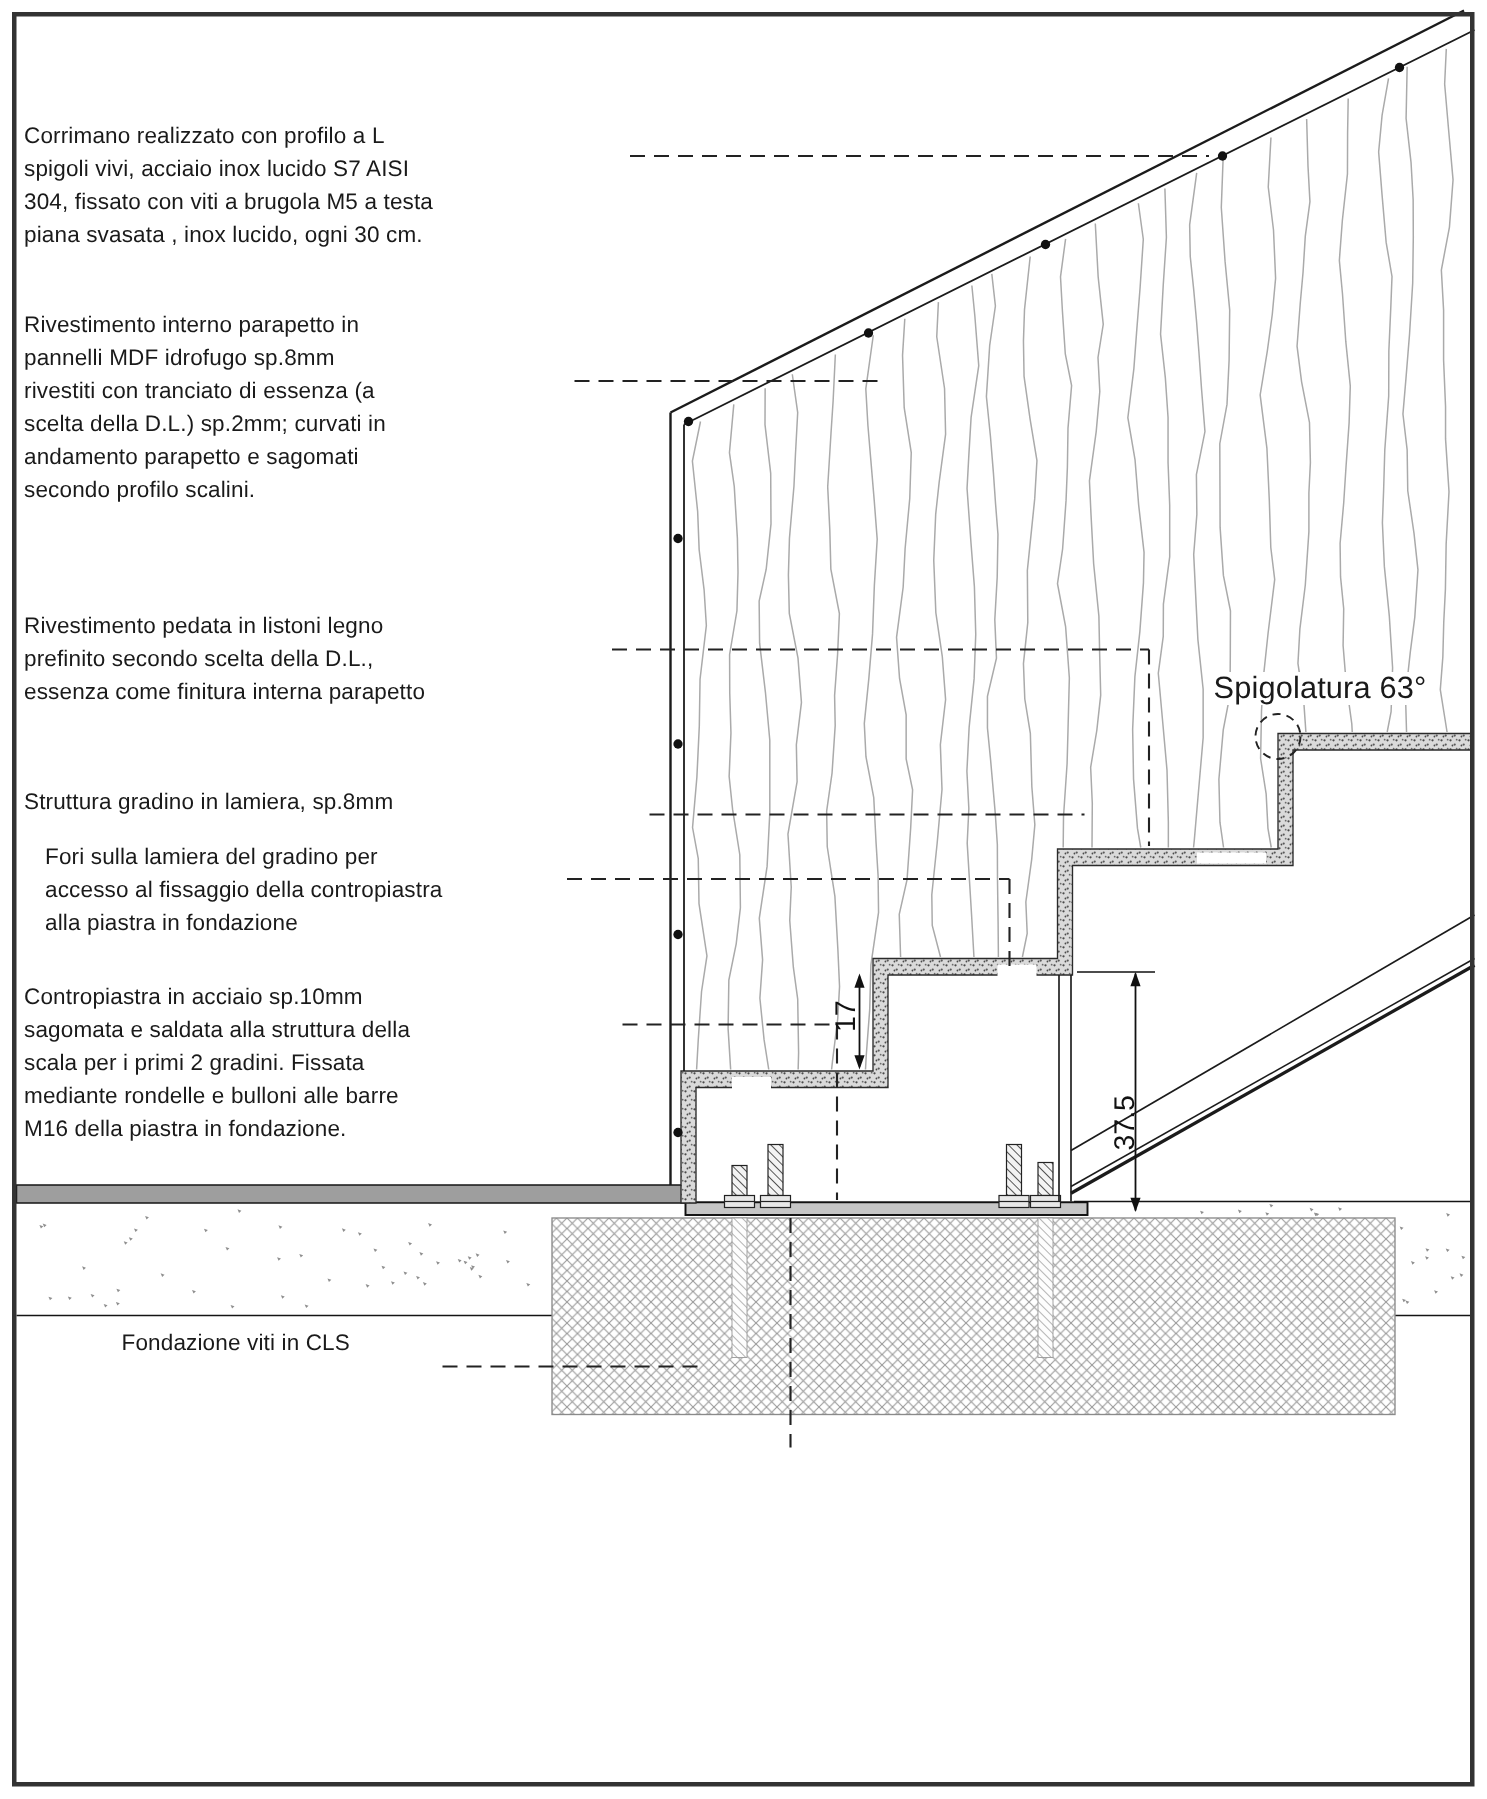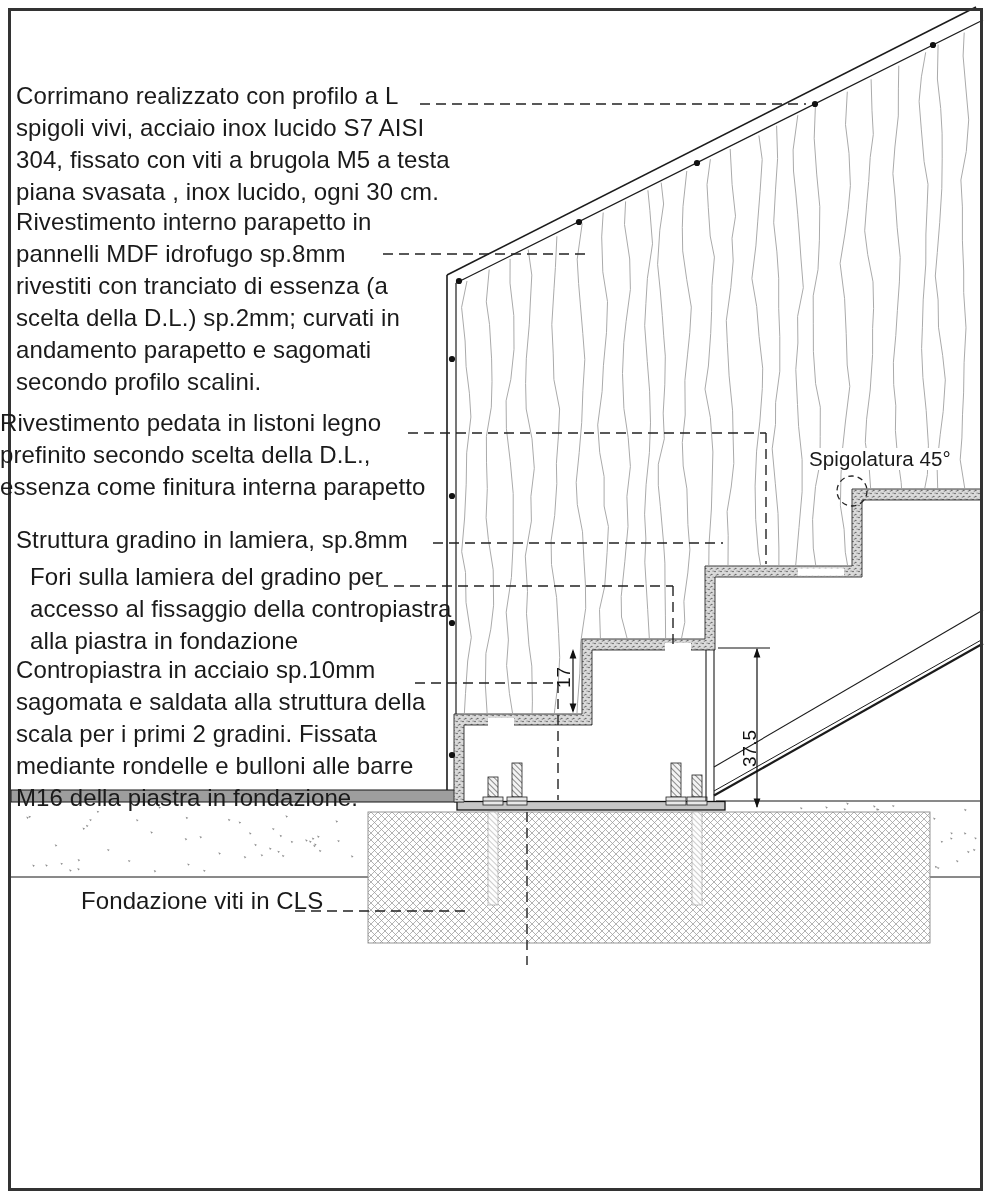--- a/index.html
+++ b/index.html
@@ -1,19 +1,19 @@
 <!DOCTYPE html>
 <html><head>
 <meta charset="utf-8">
 <style>
   html,body{margin:0;padding:0;background:#fff;}
   .stage{position:relative;width:991px;height:1199px;background:#fff;overflow:hidden;
          font-family:"Liberation Sans",sans-serif;}
   .stage svg{position:absolute;left:0;top:0;}
-  .ann{position:absolute;font-size:24px;line-height:32px;color:#1a1a1a;
+  .ann{position:absolute;font-size:15px;line-height:22px;color:#1a1a1a;
        white-space:pre-line;letter-spacing:0.1px;}
   .spig{background:#fff;padding:0 3px;font-size:20.5px;line-height:22px;}
 </style>
 </head>
 <body>
 
 <div class="stage">
 
 <svg width="991" height="1199" viewBox="0 0 991 1199">
   <defs>
@@ -253,28 +253,28 @@
 <div class="ann" style="left:16px;top:80px;width:460px;">Corrimano realizzato con profilo a L
 spigoli vivi, acciaio inox lucido S7 AISI
 304, fissato con viti a brugola M5 a testa
 piana svasata , inox lucido, ogni 30 cm.</div>
 <div class="ann" style="left:16px;top:206px;width:460px;">Rivestimento interno parapetto in
 pannelli MDF idrofugo sp.8mm
 rivestiti con tranciato di essenza (a
 scelta della D.L.) sp.2mm; curvati in
 andamento parapetto e sagomati
 secondo profilo scalini.</div>
-<div class="ann" style="left:0;top:407px;width:460px;">Rivestimento pedata in listoni legno
+<div class="ann" style="left:16px;top:407px;width:460px;">Rivestimento pedata in listoni legno
 prefinito secondo scelta della D.L.,
 essenza come finitura interna parapetto</div>
 <div class="ann" style="left:16px;top:524px;width:460px;">Struttura gradino in lamiera, sp.8mm</div>
 <div class="ann" style="left:30px;top:561px;width:460px;">Fori sulla lamiera del gradino per
 accesso al fissaggio della contropiastra
 alla piastra in fondazione</div>
 <div class="ann" style="left:16px;top:654px;width:460px;">Contropiastra in acciaio sp.10mm
 sagomata e saldata alla struttura della
 scala per i primi 2 gradini. Fissata
 mediante rondelle e bulloni alle barre
 M16 della piastra in fondazione.</div>
 <div class="ann" style="left:81px;top:885px;width:400px;">Fondazione viti in CLS</div>
-<div class="ann spig" style="left:806px;top:448px;">Spigolatura 45°</div>
+<div class="ann spig" style="left:806px;top:448px;">Spigolatura 63°</div>
 
 </div>
 
 </body></html>

